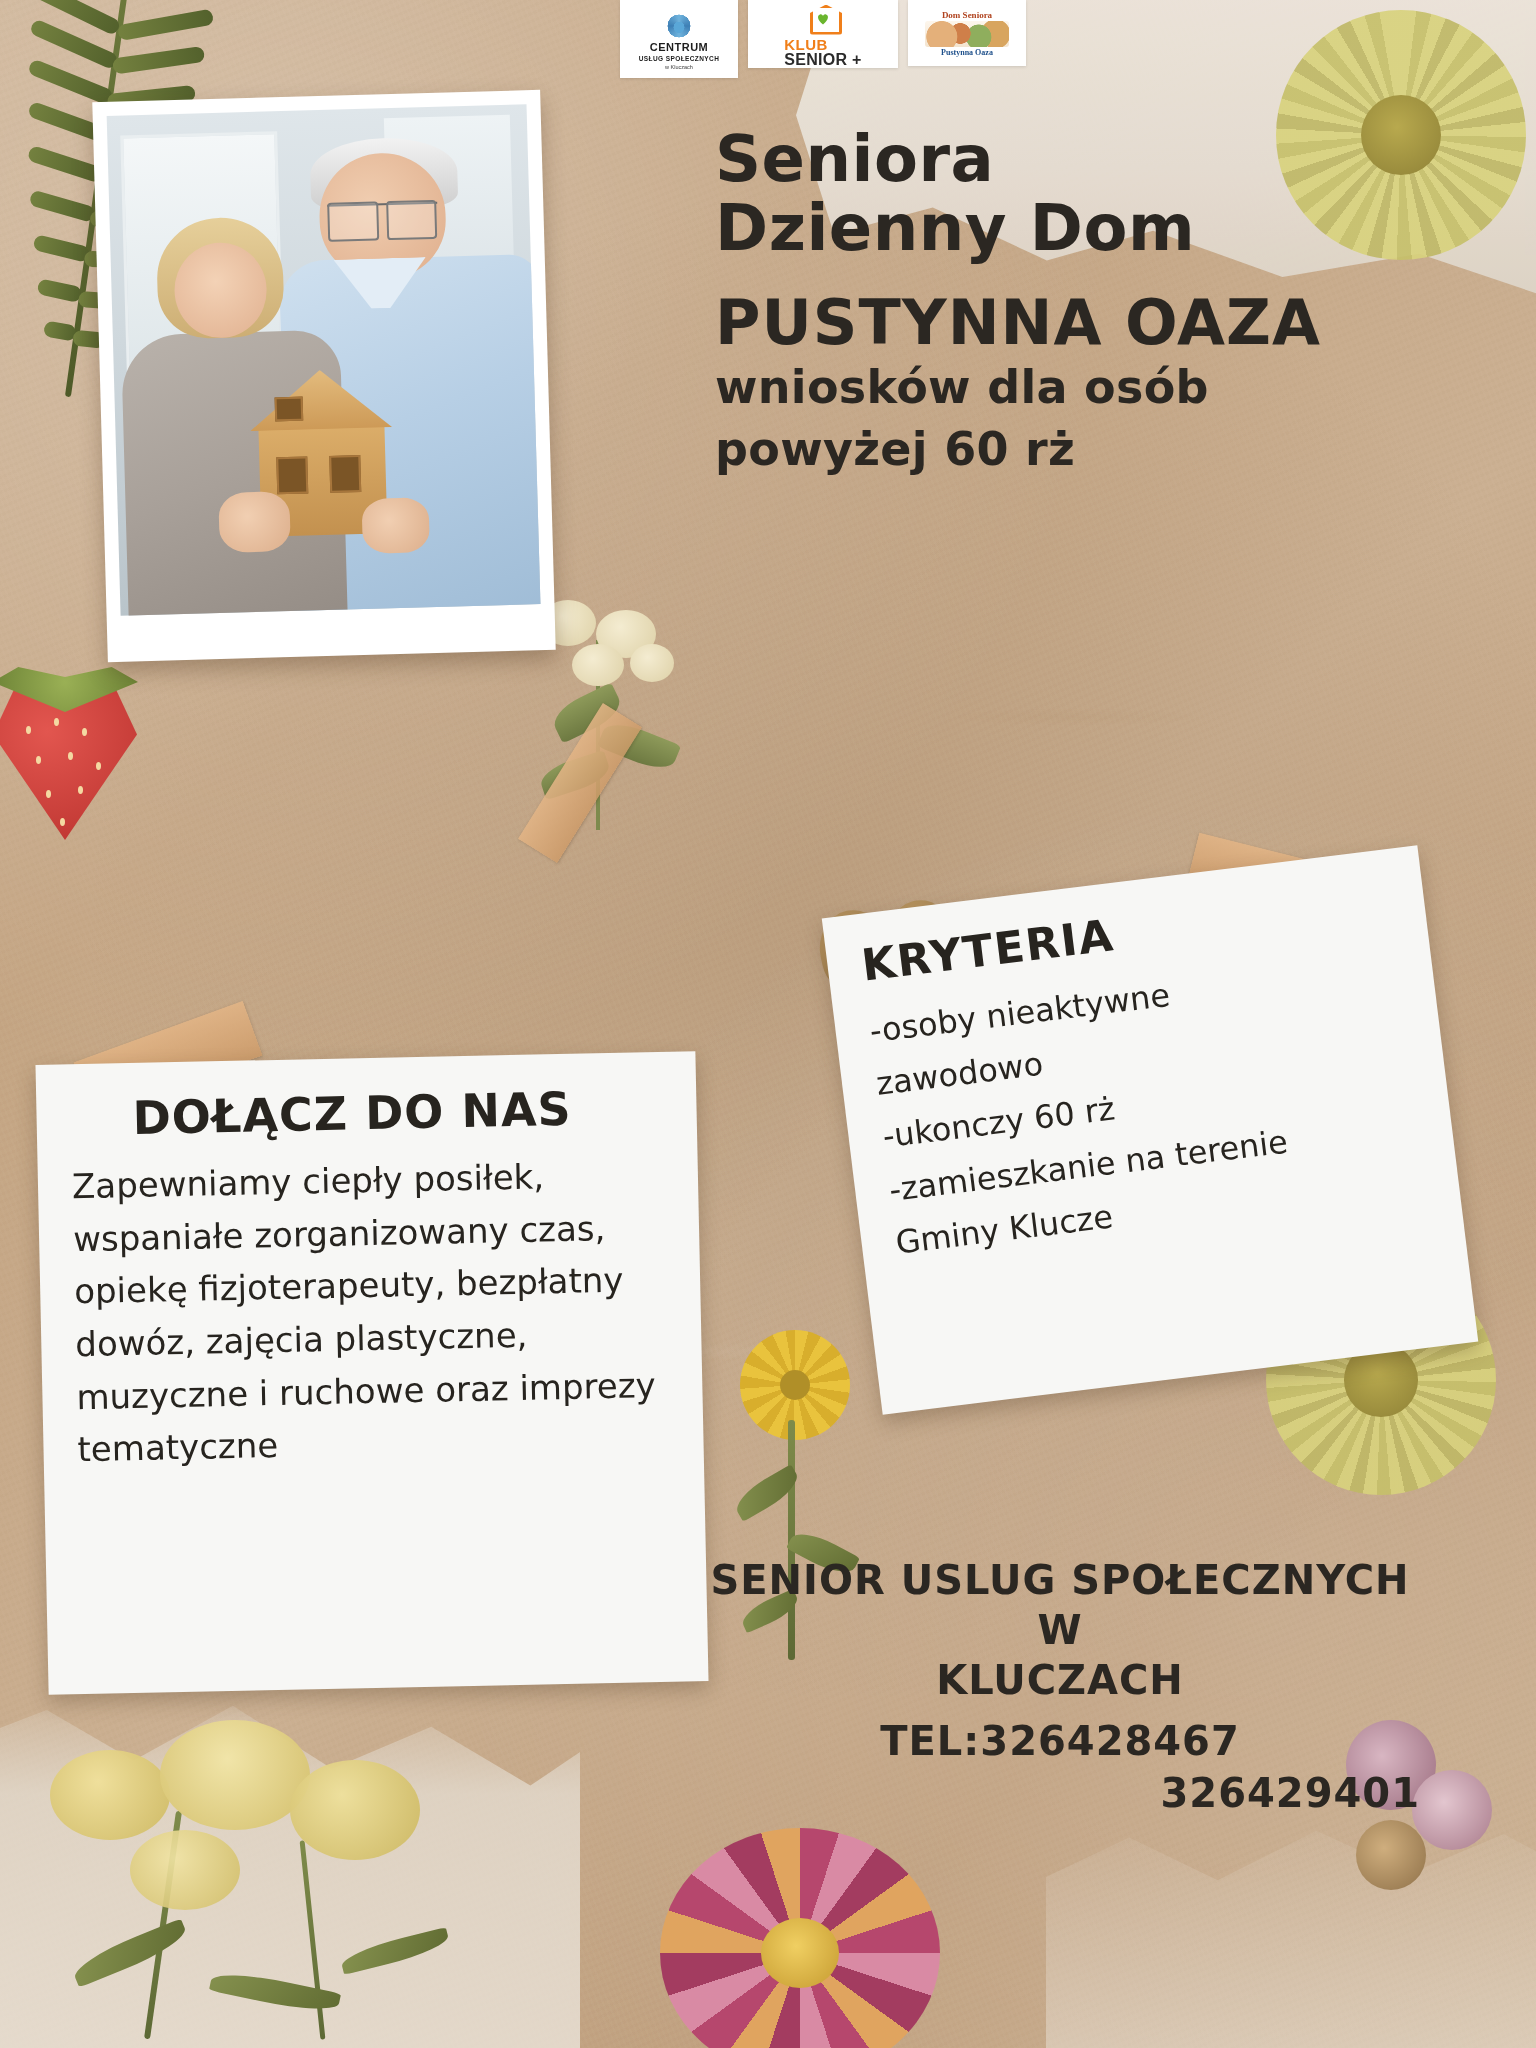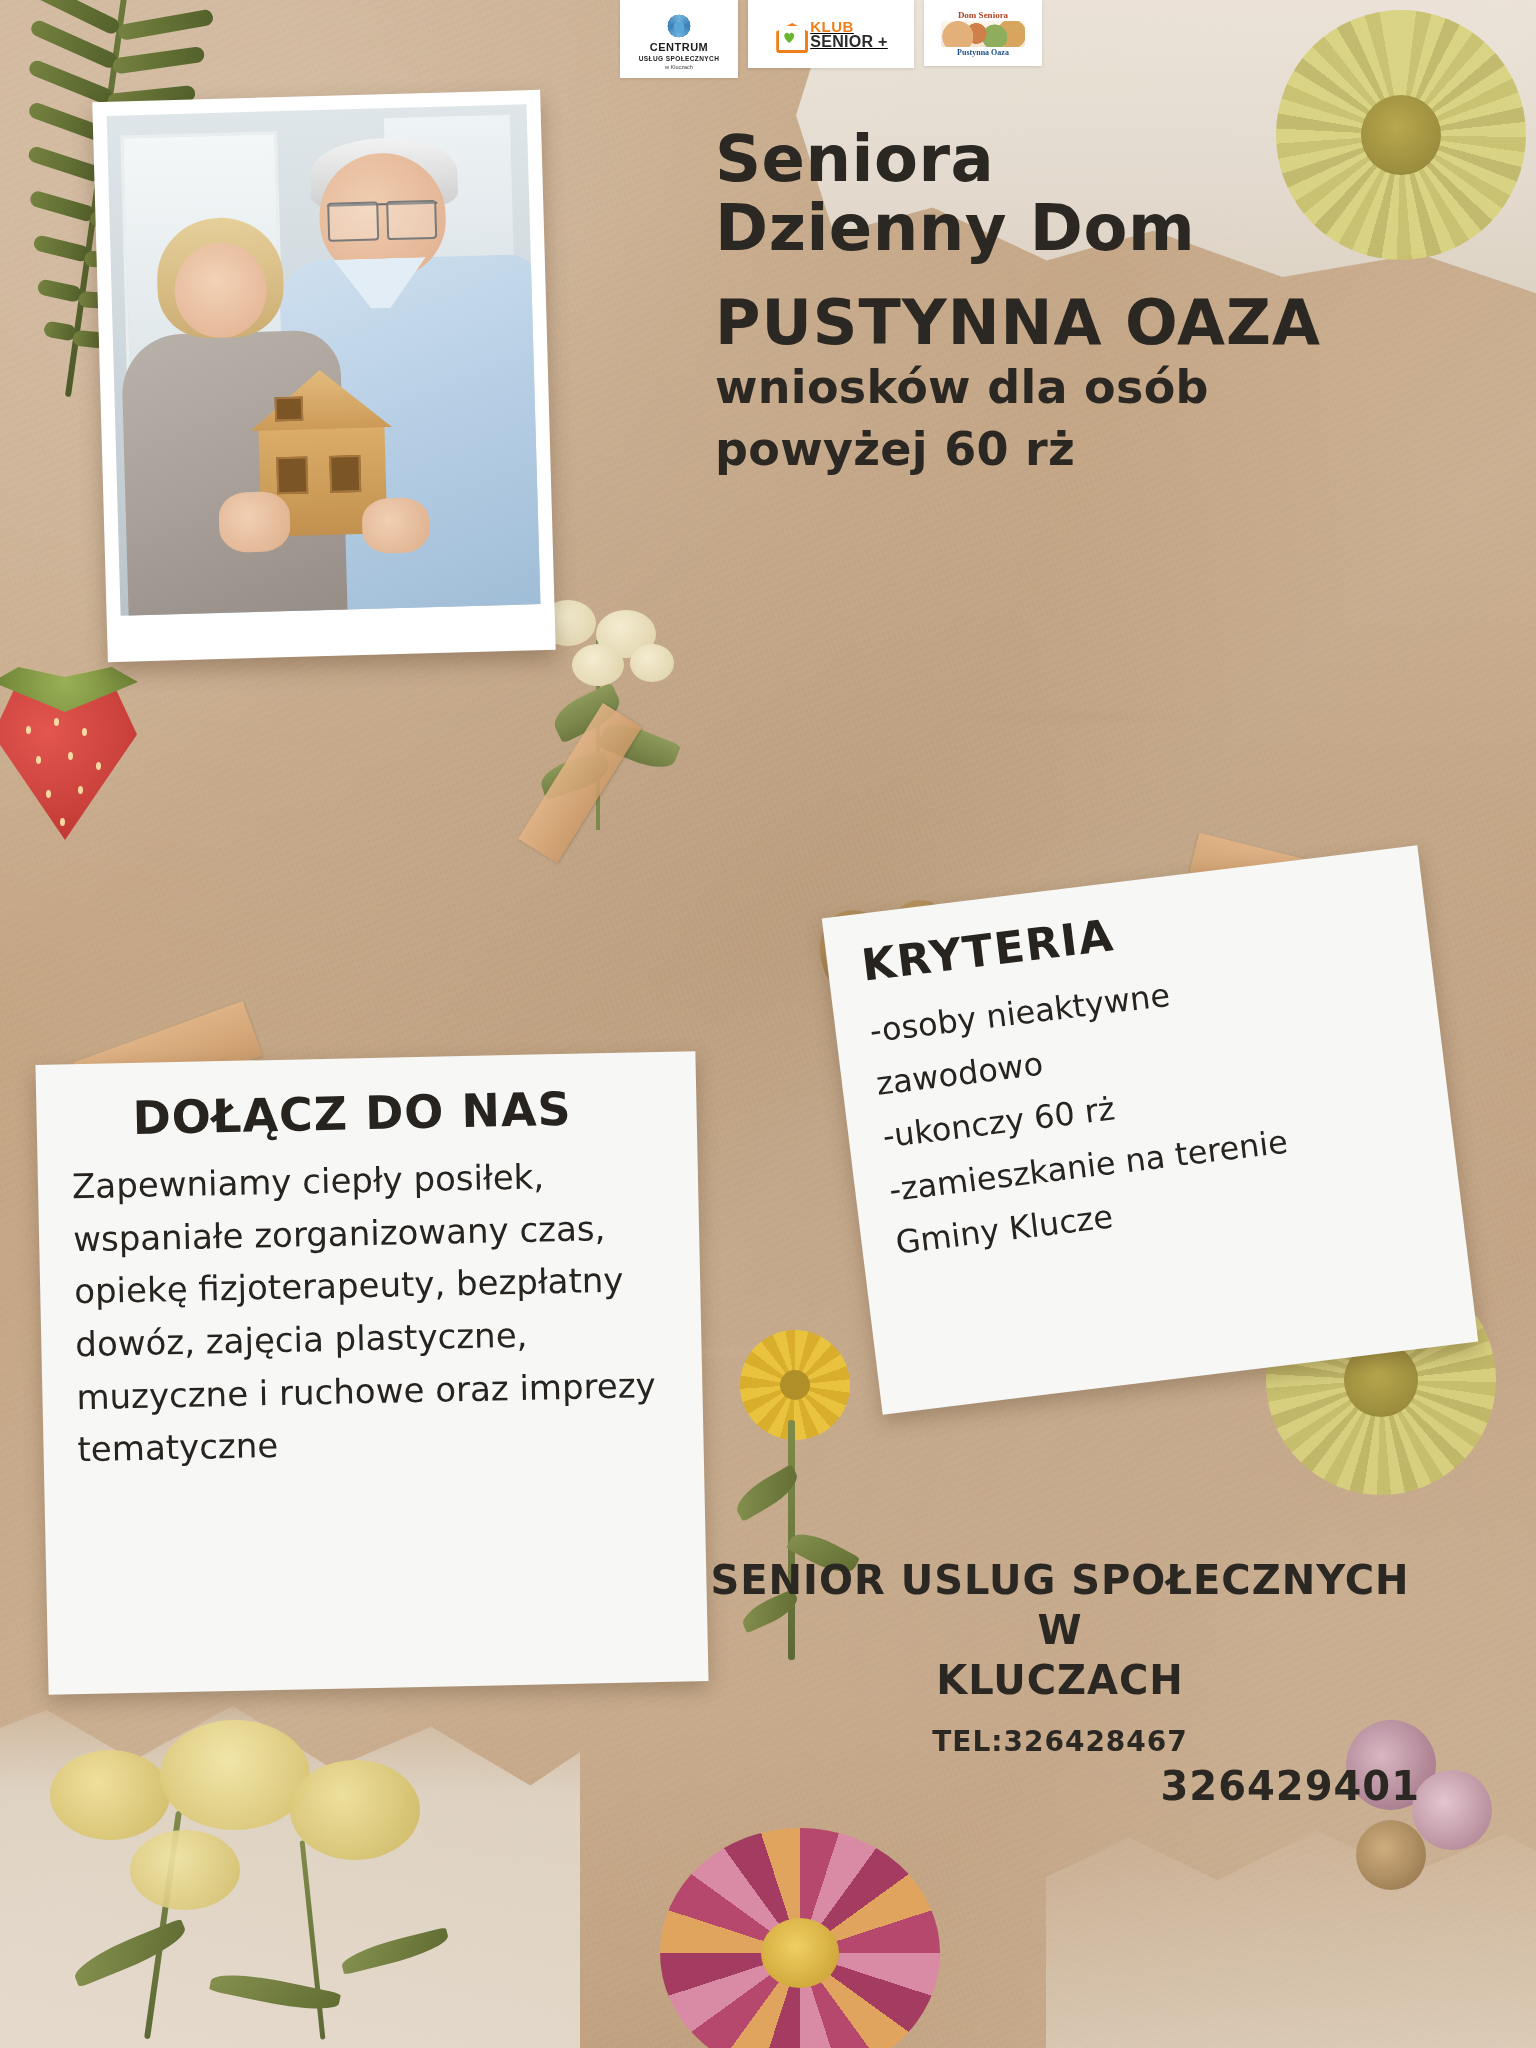--- a/index.html
+++ b/index.html
@@ -70,21 +70,21 @@
     background:
       radial-gradient(circle at 50% 55%, #5aa7d8 0 28%, rgba(90,167,216,0) 29%),
       conic-gradient(from 0deg,#6fb3dd,#3d7fb5,#6fb3dd,#3d7fb5,#6fb3dd);
       -webkit-mask:radial-gradient(circle at 50% 50%, #000 62%, transparent 63%);
               mask:radial-gradient(circle at 50% 50%, #000 62%, transparent 63%);
   }
   .cus-t1{font-size:11px;font-weight:700;letter-spacing:.5px;color:#1d1d1d;font-family:"Liberation Sans",sans-serif;}
   .cus-t2{font-size:6.5px;font-weight:700;letter-spacing:.4px;color:#1d1d1d;font-family:"Liberation Sans",sans-serif;}
   .cus-t3{font-size:5.5px;color:#3b3b3b;font-family:"Liberation Sans",sans-serif;}
 
-  .logo-klub{width:166px;height:68px;flex-direction:row;gap:6px;text-decoration:underline;}
+  .logo-klub{width:150px;height:68px;flex-direction:column;gap:6px;}
   .klub-house{
     width:30px;height:30px;position:relative;
   }
   .klub-house:before{
     content:"";position:absolute;left:2px;top:4px;width:26px;height:24px;
     border:3px solid #f07f1a;border-radius:3px;
     clip-path:polygon(0% 28%, 50% 0%, 100% 28%, 100% 100%, 0% 100%);
   }
   .klub-heart{
     position:absolute;left:9px;top:13px;width:12px;height:11px;background:#6ab52e;
@@ -199,21 +199,21 @@
   .nk-list div{margin-bottom:2px;}
 
   
   .contact{
     position:absolute;left:700px;top:1555px;width:720px;color:#2b2722;
     text-align:center;font-weight:700;letter-spacing:1px;
   }
   .c-l1{font-size:42px;line-height:1.25;}
   .c-l2{font-size:40px;line-height:1.25;}
   .c-l3{font-size:40px;line-height:1.25;}
-  .c-l4{font-size:28px;line-height:1.3;margin-top:19px;}
+  .c-l4{font-size:40px;line-height:1.3;margin-top:10px;}
   .c-l5{font-size:40px;line-height:1.3;text-align:right;}
 
   
   .deco{position:absolute;pointer-events:none;}
   
   .fern{left:-10px;top:-20px;width:230px;height:420px;transform:rotate(8deg);}
   .fern .stem{position:absolute;left:104px;top:0;width:6px;height:100%;
     background:linear-gradient(180deg,#6d7a3c,#4e5a28);border-radius:3px;}
   .fern i{position:absolute;display:block;height:16px;border-radius:10px;
     background:linear-gradient(90deg,#74813f,#53612c);}

